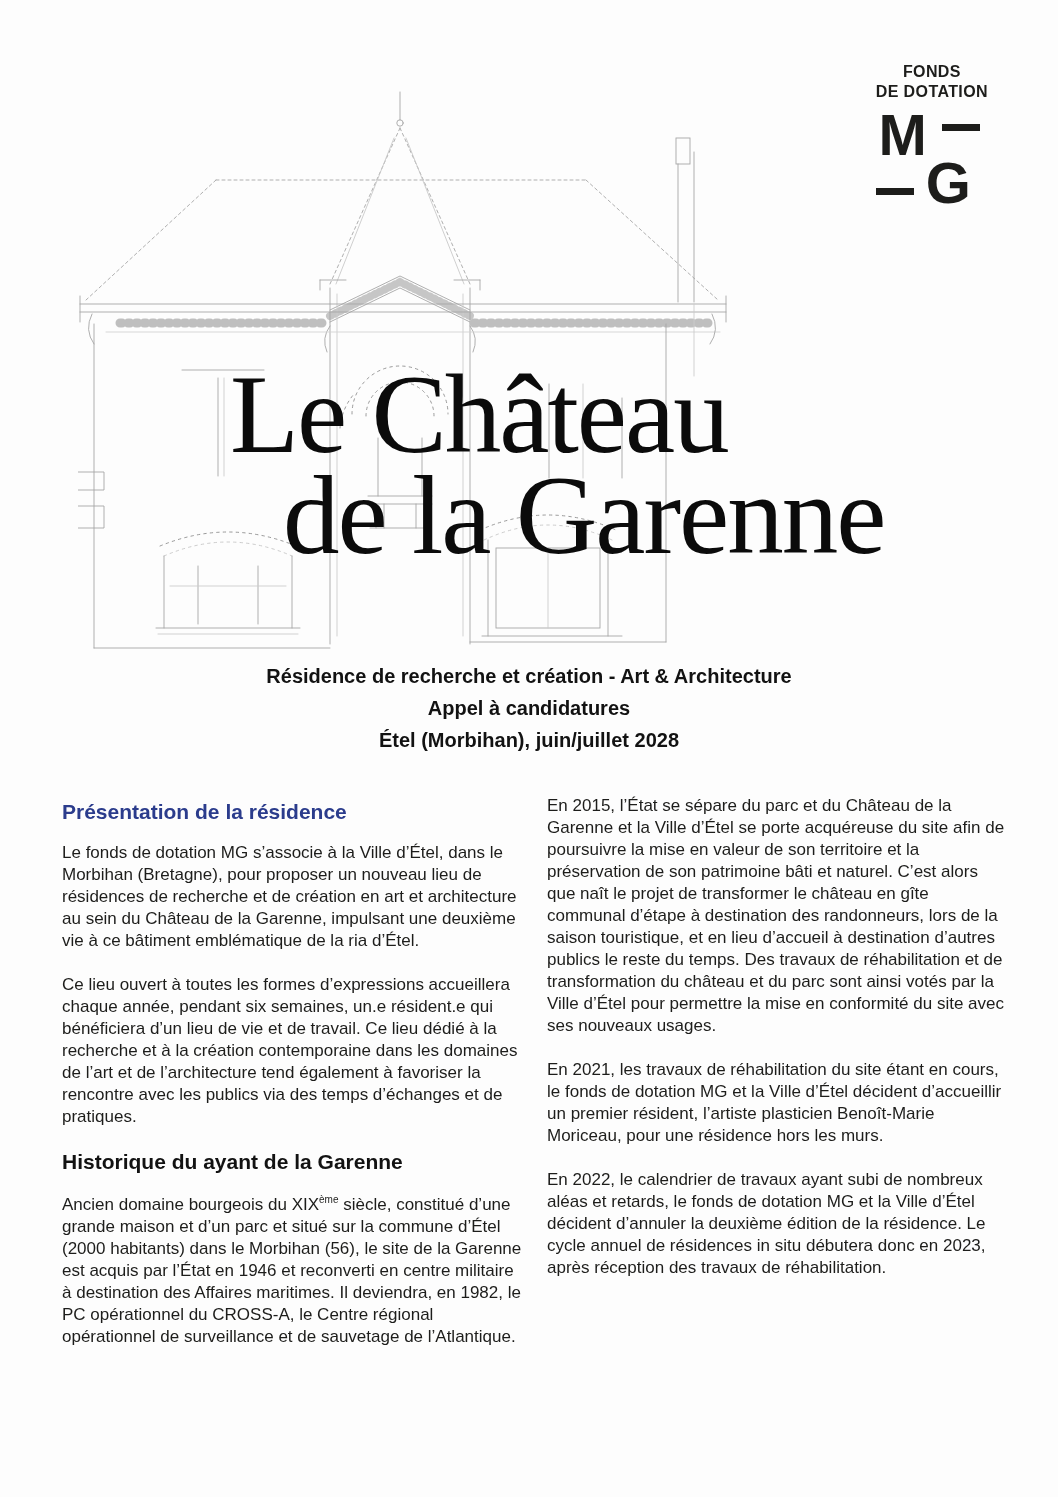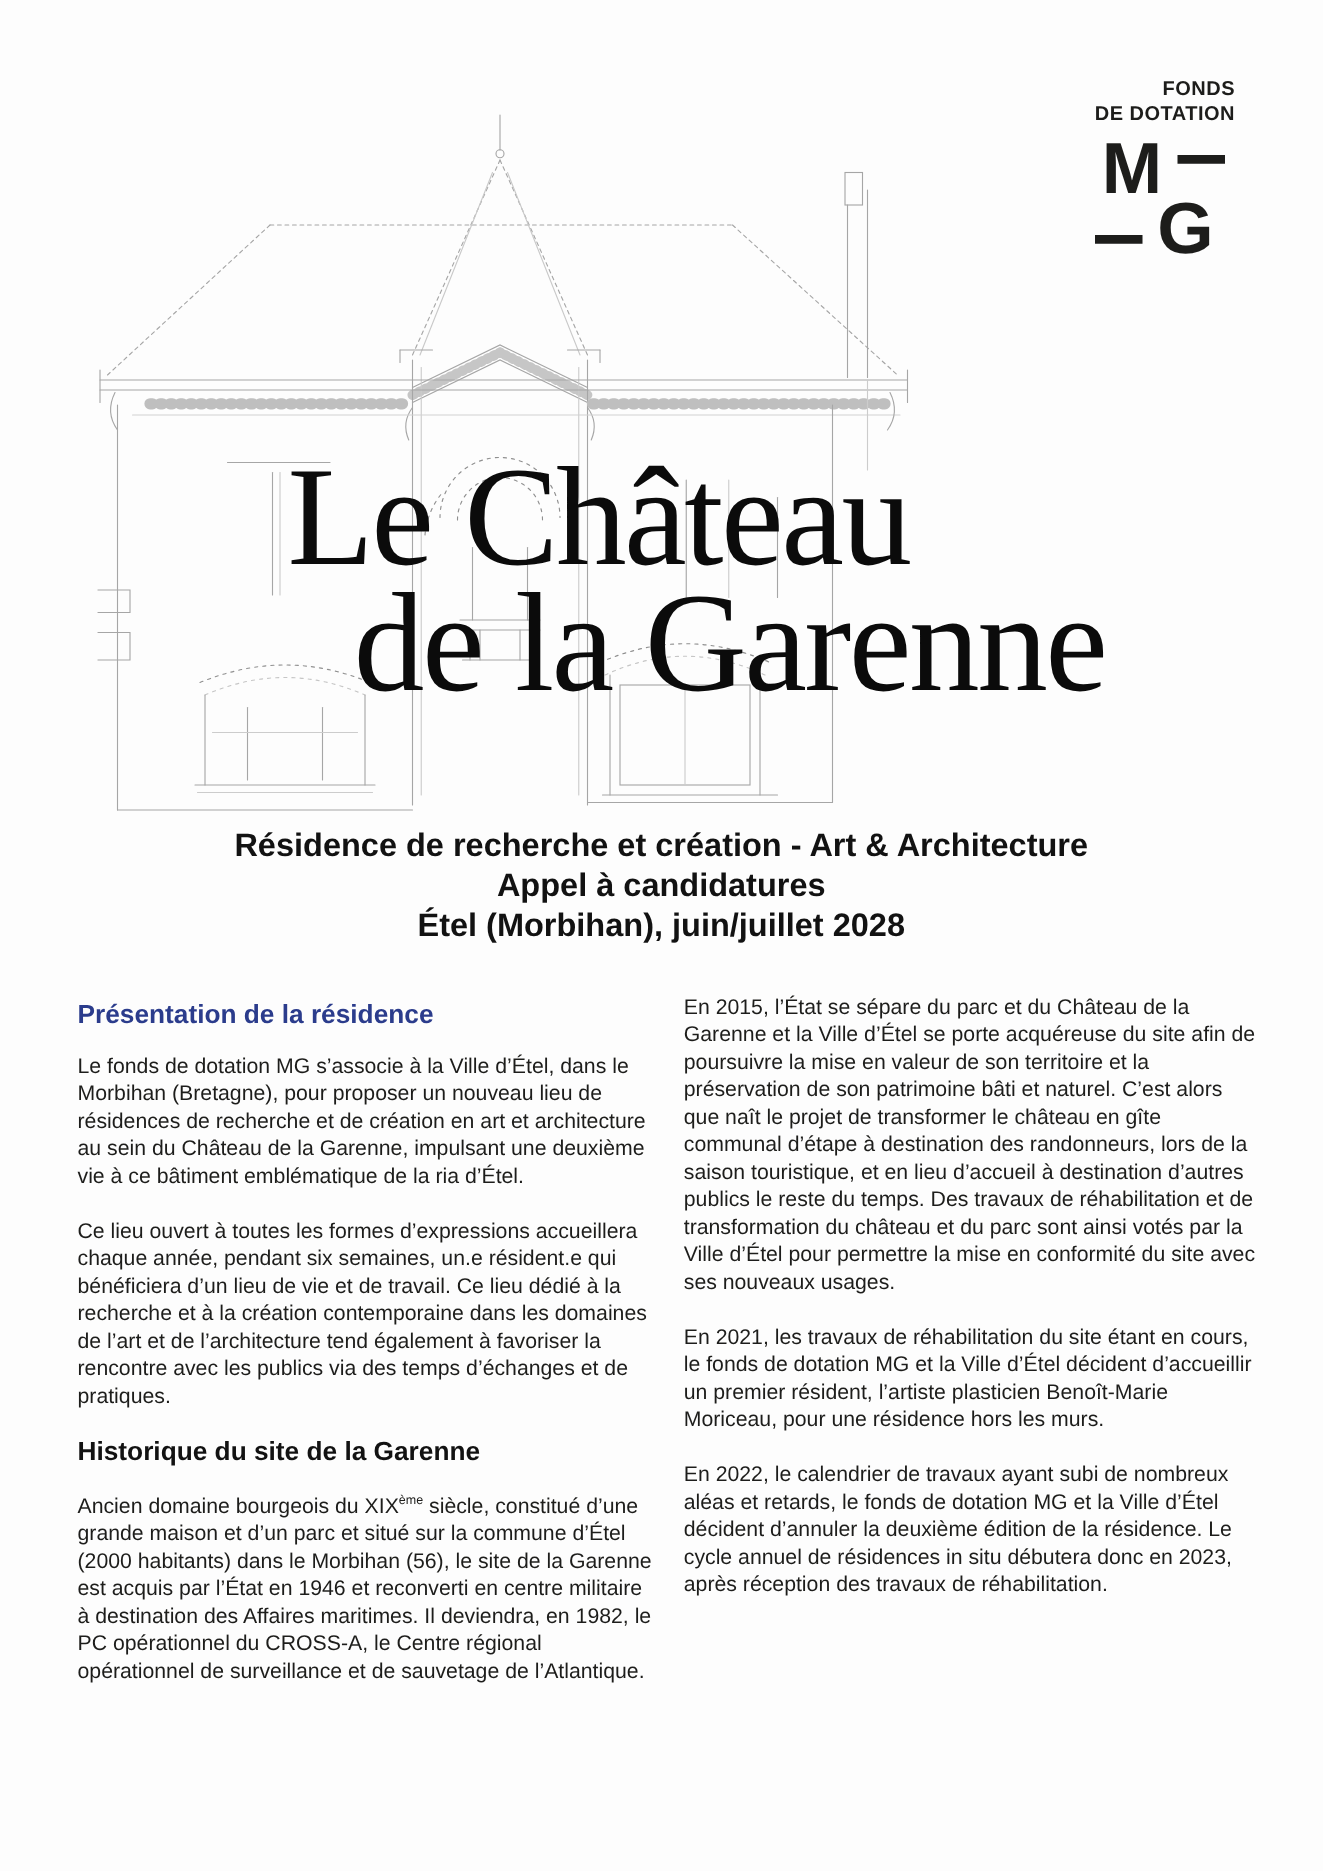--- a/index.html
+++ b/index.html
@@ -3,21 +3,21 @@
 <meta charset="utf-8">
 <style>
   * { margin:0; padding:0; box-sizing:border-box; }
   body { background:#e9e9e9; font-family:"Liberation Sans", sans-serif; }
   .page {
     position:relative; width:1058px; height:1497px; margin:0 auto;
     background:#fdfdfd; color:#1d1d1b; overflow:hidden;
   }
 
   
-  .logo { position:absolute; top:62px; right:70px; text-align:right; }
+  .logo { position:absolute; top:62px; right:70px; text-align:center; }
   .logo .wordmark { font-weight:bold; font-size:16px; line-height:20px; letter-spacing:0.4px; color:#1d1d1b; }
   .logo .mark { margin-top:10px; }
   .logo .mark-row { display:flex; align-items:center; height:46px; }
   .logo .mark-letter { font-weight:bold; font-size:58px; line-height:46px; color:#1d1d1b; width:54px; }
   .logo .mark-dash { width:38px; height:7px; background:#1d1d1b; display:inline-block; }
   .logo .mark-row.r1 .mark-dash { position:relative; top:-8px; margin-left:12px; }
   .logo .mark-row.r2 { margin-top:2px; }
   .logo .mark-row.r2 .mark-dash { position:relative; top:8px; margin-right:12px; }
   .logo .mark-row.r2 .mark-letter { width:auto; }
 
@@ -28,21 +28,21 @@
   .hero-title { position:absolute; left:0; top:0; width:100%; pointer-events:none; }
   .hero-title span {
     position:absolute; font-family:"Liberation Serif", serif; font-weight:400;
     font-size:113px; line-height:1; letter-spacing:-2px; color:#0b0b0b; white-space:nowrap;
   }
   .hero-title .t1 { left:230px; top:357px; }
   .hero-title .t2 { left:283px; top:458px; }
 
   
   .subtitle { position:absolute; left:0; top:660px; width:100%; text-align:center;
-    font-weight:bold; font-size:26px; line-height:32px; color:#121212; }
+    font-weight:bold; font-size:20px; line-height:32px; color:#121212; }
 
   
   .col { position:absolute; width:460px; font-size:17px; line-height:22px; color:#1d1d1b; }
   .col-left { left:62px; top:800px; }
   .col-right { left:547px; top:795px; }
   .col p { margin:0 0 22px 0; }
   .col h2 { font-size:21px; line-height:24px; font-weight:bold; margin:0 0 18px 0; color:#121212; }
   .col h2.blue { color:#2b3c8c; }
   .col h2.second { margin-top:0; margin-bottom:20px; }
   sup { vertical-align:super; font-size:10px; line-height:0; }
@@ -171,21 +171,21 @@
   <div class="subtitle">
     <div>Résidence de recherche et création - Art &amp; Architecture</div>
     <div>Appel à candidatures</div>
     <div>Étel (Morbihan), juin/juillet 2028</div>
   </div>
 
   <div class="col col-left">
     <h2 class="blue">Présentation de la résidence</h2>
     <p>Le fonds de dotation MG s’associe à la Ville d’Étel, dans le Morbihan (Bretagne), pour proposer un nouveau lieu de résidences de recherche et de création en art et architecture au sein du Château de la Garenne, impulsant une deuxième vie à ce bâtiment emblématique de la ria d’Étel.</p>
     <p>Ce lieu ouvert à toutes les formes d’expressions accueillera chaque année, pendant six semaines, un.e résident.e qui bénéficiera d’un lieu de vie et de travail. Ce lieu dédié à la recherche et à la création contemporaine dans les domaines de l’art et de l’architecture tend également à favoriser la rencontre avec les publics via des temps d’échanges et de pratiques.</p>
-    <h2 class="second">Historique du site de la Garenne</h2>
+    <h2 class="second">Historique du ayant de la Garenne</h2>
     <p><span>Ancien domaine bourgeois du XIX</span><sup>ème</sup><span> siècle, constitué d’une grande maison et d’un parc et situé sur la commune d’Étel (2000 habitants) dans le Morbihan (56), le site de la Garenne est acquis par l’État en 1946 et reconverti en centre militaire à destination des Affaires maritimes. Il deviendra, en 1982, le PC opérationnel du CROSS-A, le Centre régional opérationnel de surveillance et de sauvetage de l’Atlantique.</span></p>
   </div>
 
   <div class="col col-right">
     <p>En 2015, l’État se sépare du parc et du Château de la Garenne et la Ville d’Étel se porte acquéreuse du site afin de poursuivre la mise en valeur de son territoire et la préservation de son patrimoine bâti et naturel. C’est alors que naît le projet de transformer le château en gîte communal d’étape à destination des randonneurs, lors de la saison touristique, et en lieu d’accueil à destination d’autres publics le reste du temps. Des travaux de réhabilitation et de transformation du château et du parc sont ainsi votés par la Ville d’Étel pour permettre la mise en conformité du site avec ses nouveaux usages.</p>
     <p>En 2021, les travaux de réhabilitation du site étant en cours, le fonds de dotation MG et la Ville d’Étel décident d’accueillir un premier résident, l’artiste plasticien Benoît-Marie Moriceau, pour une résidence hors les murs.</p>
     <p>En 2022, le calendrier de travaux ayant subi de nombreux aléas et retards, le fonds de dotation MG et la Ville d’Étel décident d’annuler la deuxième édition de la résidence. Le cycle annuel de résidences in situ débutera donc en 2023, après réception des travaux de réhabilitation.</p>
   </div>
 
 </div>

